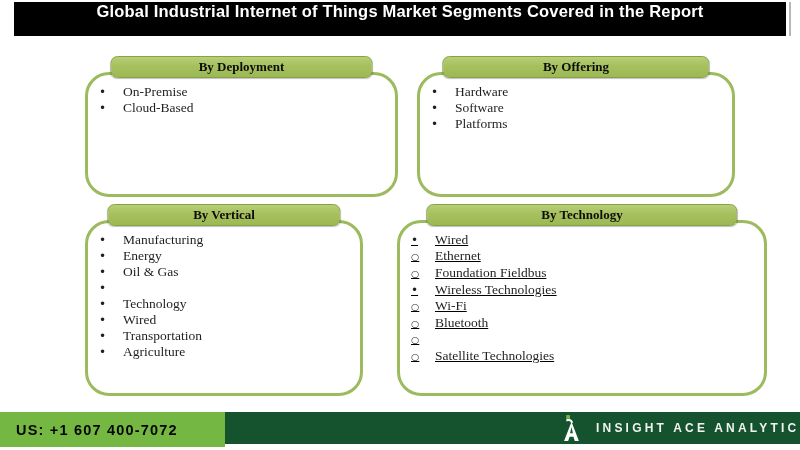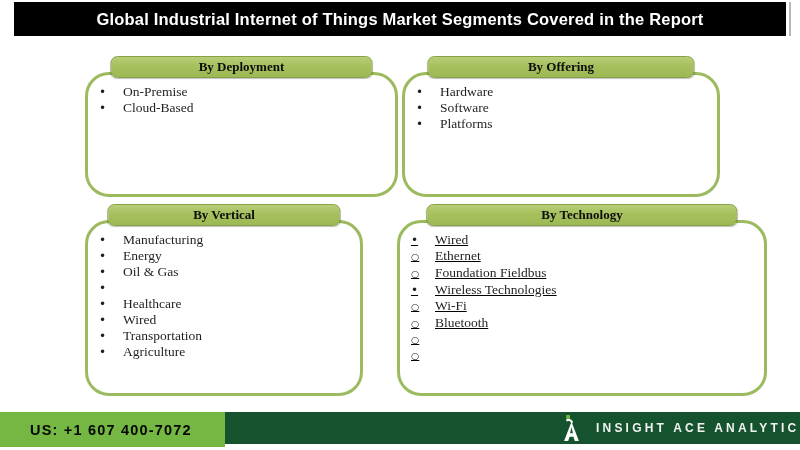--- a/index.html
+++ b/index.html
@@ -4,35 +4,35 @@
 <style>
   html,body{margin:0;padding:0;background:#e9e9e9;}
   .canvas{
     position:relative;width:800px;height:450px;background:#ffffff;
     font-family:"Liberation Serif",serif;overflow:hidden;margin:0 auto;
   }
 
   
   .titlebar{
     position:absolute;left:14px;top:2px;width:772px;height:34px;background:#000000;
-    display:flex;align-items:center;justify-content:center;
+    display:flex;justify-content:center;
   }
   .titlebar .title-text{
     color:#ffffff;font-family:"Liberation Sans",sans-serif;font-weight:bold;
     font-size:16.5px;letter-spacing:0.2px;white-space:nowrap;
   }
   .titlebar-edge{position:absolute;left:789px;top:2px;width:2px;height:34px;background:#b7b7b7;}
 
   
   .seg-box{
     position:absolute;background:#ffffff;border:3px solid #9cba5e;border-radius:24px;
     box-sizing:border-box;
   }
   .seg-box:nth-of-type(1){left:85px; top:72px; width:313px;height:125px;}
-  .seg-box:nth-of-type(2){left:402px;top:72px; width:318px;height:125px;}
+  .seg-box:nth-of-type(2){left:417px;top:72px; width:318px;height:125px;}
   .seg-box:nth-of-type(3){left:85px; top:220px;width:278px;height:176px;}
   .seg-box:nth-of-type(4){left:397px;top:220px;width:370px;height:176px;text-decoration:underline;}
 
   .box-header{
     position:absolute;top:-19px;left:50%;transform:translateX(-50%);
     width:85%;height:20px;border:1px solid #87a244;border-radius:7px;
     background:linear-gradient(180deg,#b8ce78 0%,#a6c05e 45%,#9cb954 100%);
     display:flex;align-items:center;justify-content:center;
     box-shadow:0 1px 1px rgba(0,0,0,0.25);
   }
@@ -46,21 +46,21 @@
     flex:0 0 24px;text-align:left;padding-left:2px;color:#1f1f1f;
     font-family:"DejaVu Sans",sans-serif;
   }
   .li.lvl1 .bullet{font-size:12px;}
   .li.lvl2 .bullet{font-size:9.5px;}
   .li .label{white-space:nowrap;}
 
   
   .footer-green{
     position:absolute;left:0;top:412px;width:225px;height:35px;background:#74b843;
-    display:flex;align-items:center;box-sizing:border-box;padding-left:30px;
+    display:flex;align-items:center;box-sizing:border-box;padding-left:16px;
   }
   .footer-green .phone{
     font-family:"Liberation Sans",sans-serif;font-weight:bold;font-size:14.5px;
     letter-spacing:1.2px;color:#050505;white-space:nowrap;
   }
   .footer-black{
     position:absolute;left:225px;top:412px;width:575px;height:32px;background:#14532d;
     display:flex;align-items:center;
   }
   .brand-logo{margin-left:336px;width:20px;height:28px;flex:0 0 auto;}
@@ -131,21 +131,21 @@
           </div>
           <div class="li lvl1">
             <span class="bullet">•</span>
             <span class="label">Oil &amp; Gas</span>
           </div>
           <div class="li lvl1">
             <span class="bullet">•</span>
           </div>
           <div class="li lvl1">
             <span class="bullet">•</span>
-            <span class="label">Healthcare</span>
+            <span class="label">Technology</span>
           </div>
           <div class="li lvl1">
             <span class="bullet">•</span>
             <span class="label">Wired</span>
           </div>
           <div class="li lvl1">
             <span class="bullet">•</span>
             <span class="label">Transportation</span>
           </div>
           <div class="li lvl1">
@@ -182,20 +182,21 @@
           </div>
           <div class="li lvl2">
             <span class="bullet">○</span>
             <span class="label">Bluetooth</span>
           </div>
           <div class="li lvl2">
             <span class="bullet">○</span>
           </div>
           <div class="li lvl2">
             <span class="bullet">○</span>
+            <span class="label">Satellite Technologies</span>
           </div>
         </div>
     </div>
   </div>
 
   <div class="footer-green">
     <span class="phone">US: +1 607 400-7072</span>
   </div>
 
   <div class="footer-black">

